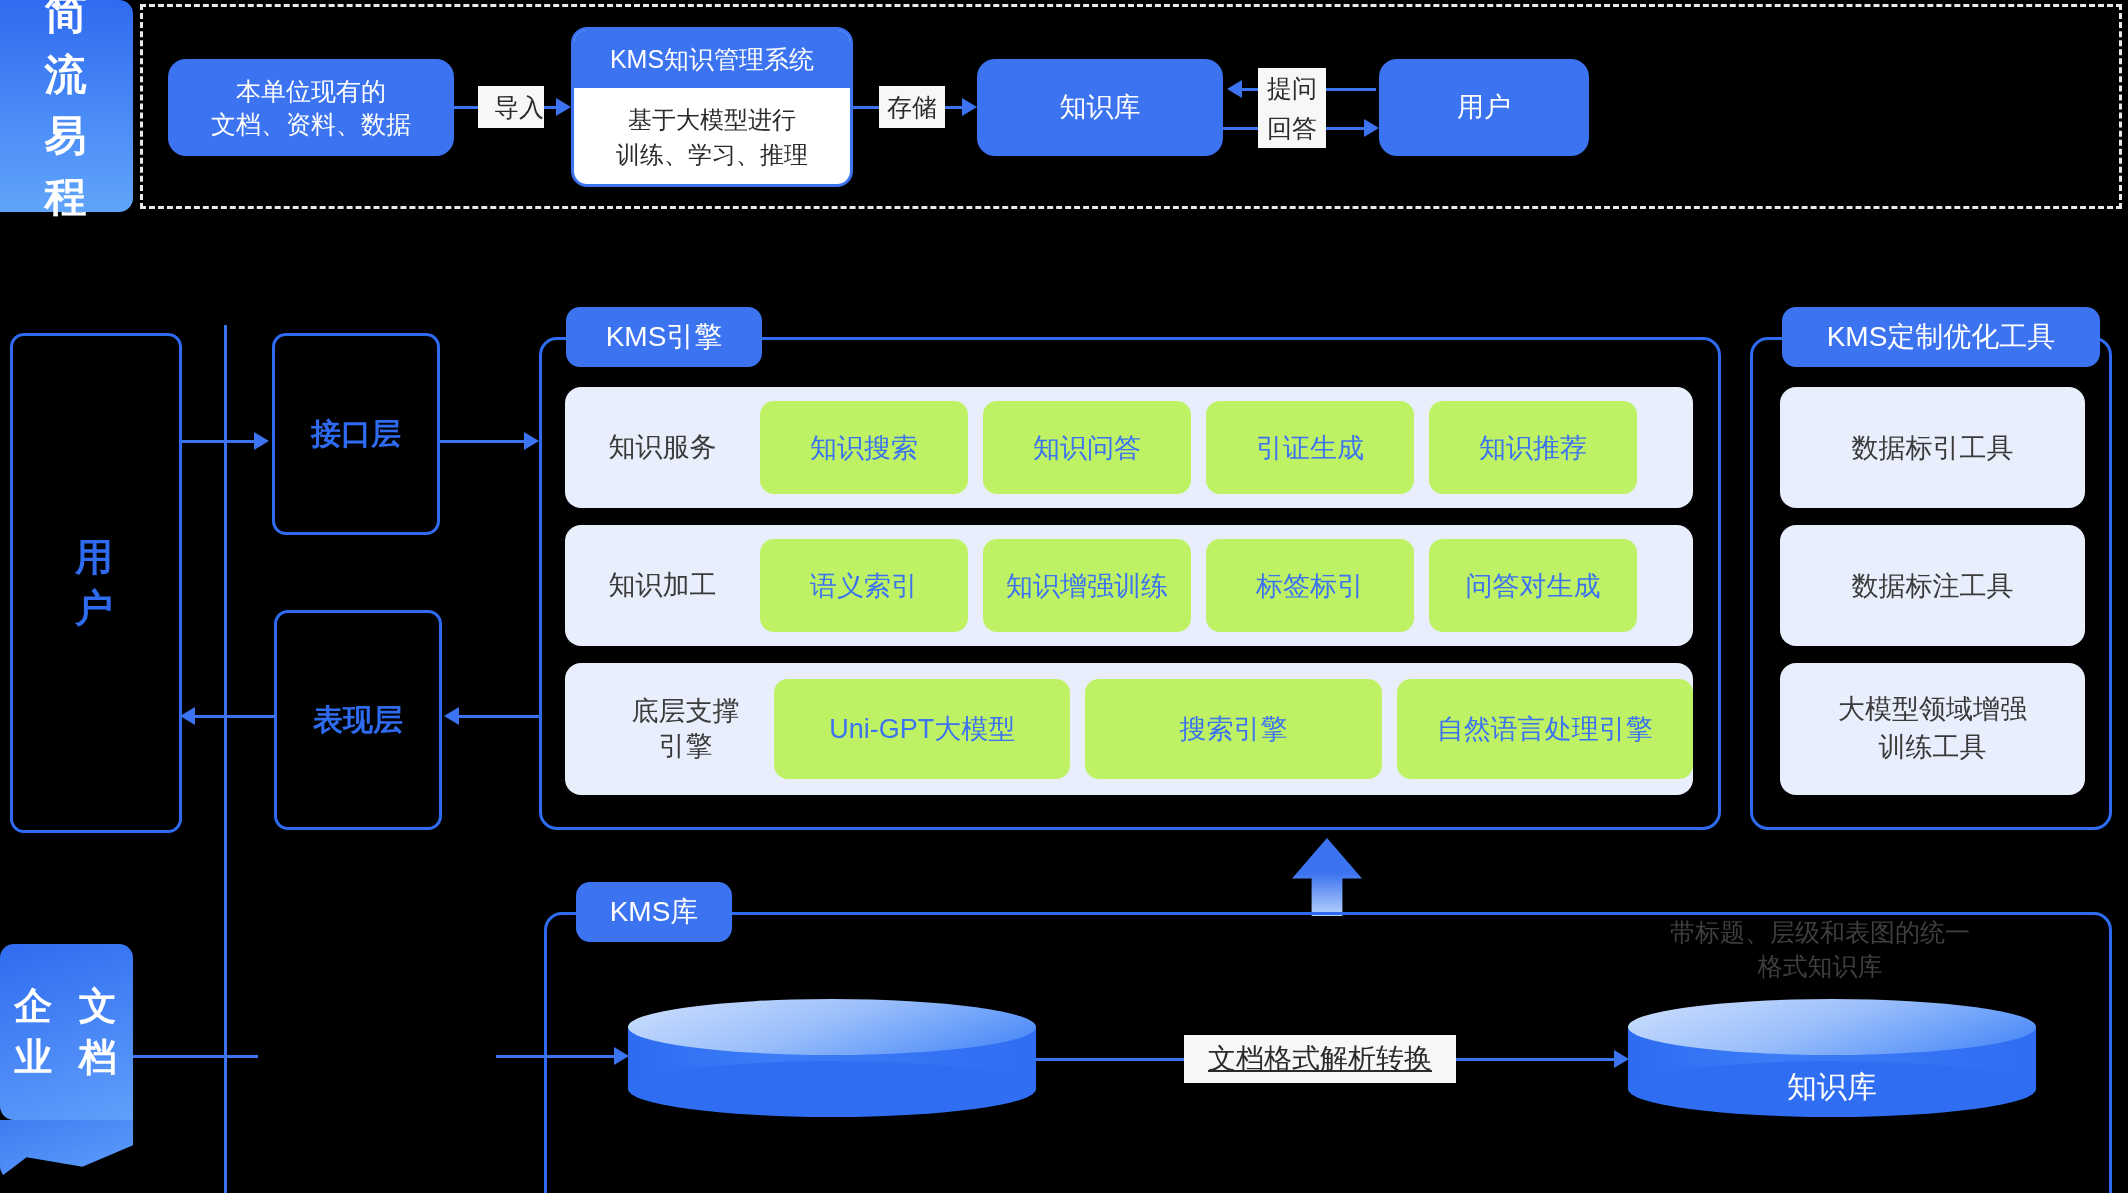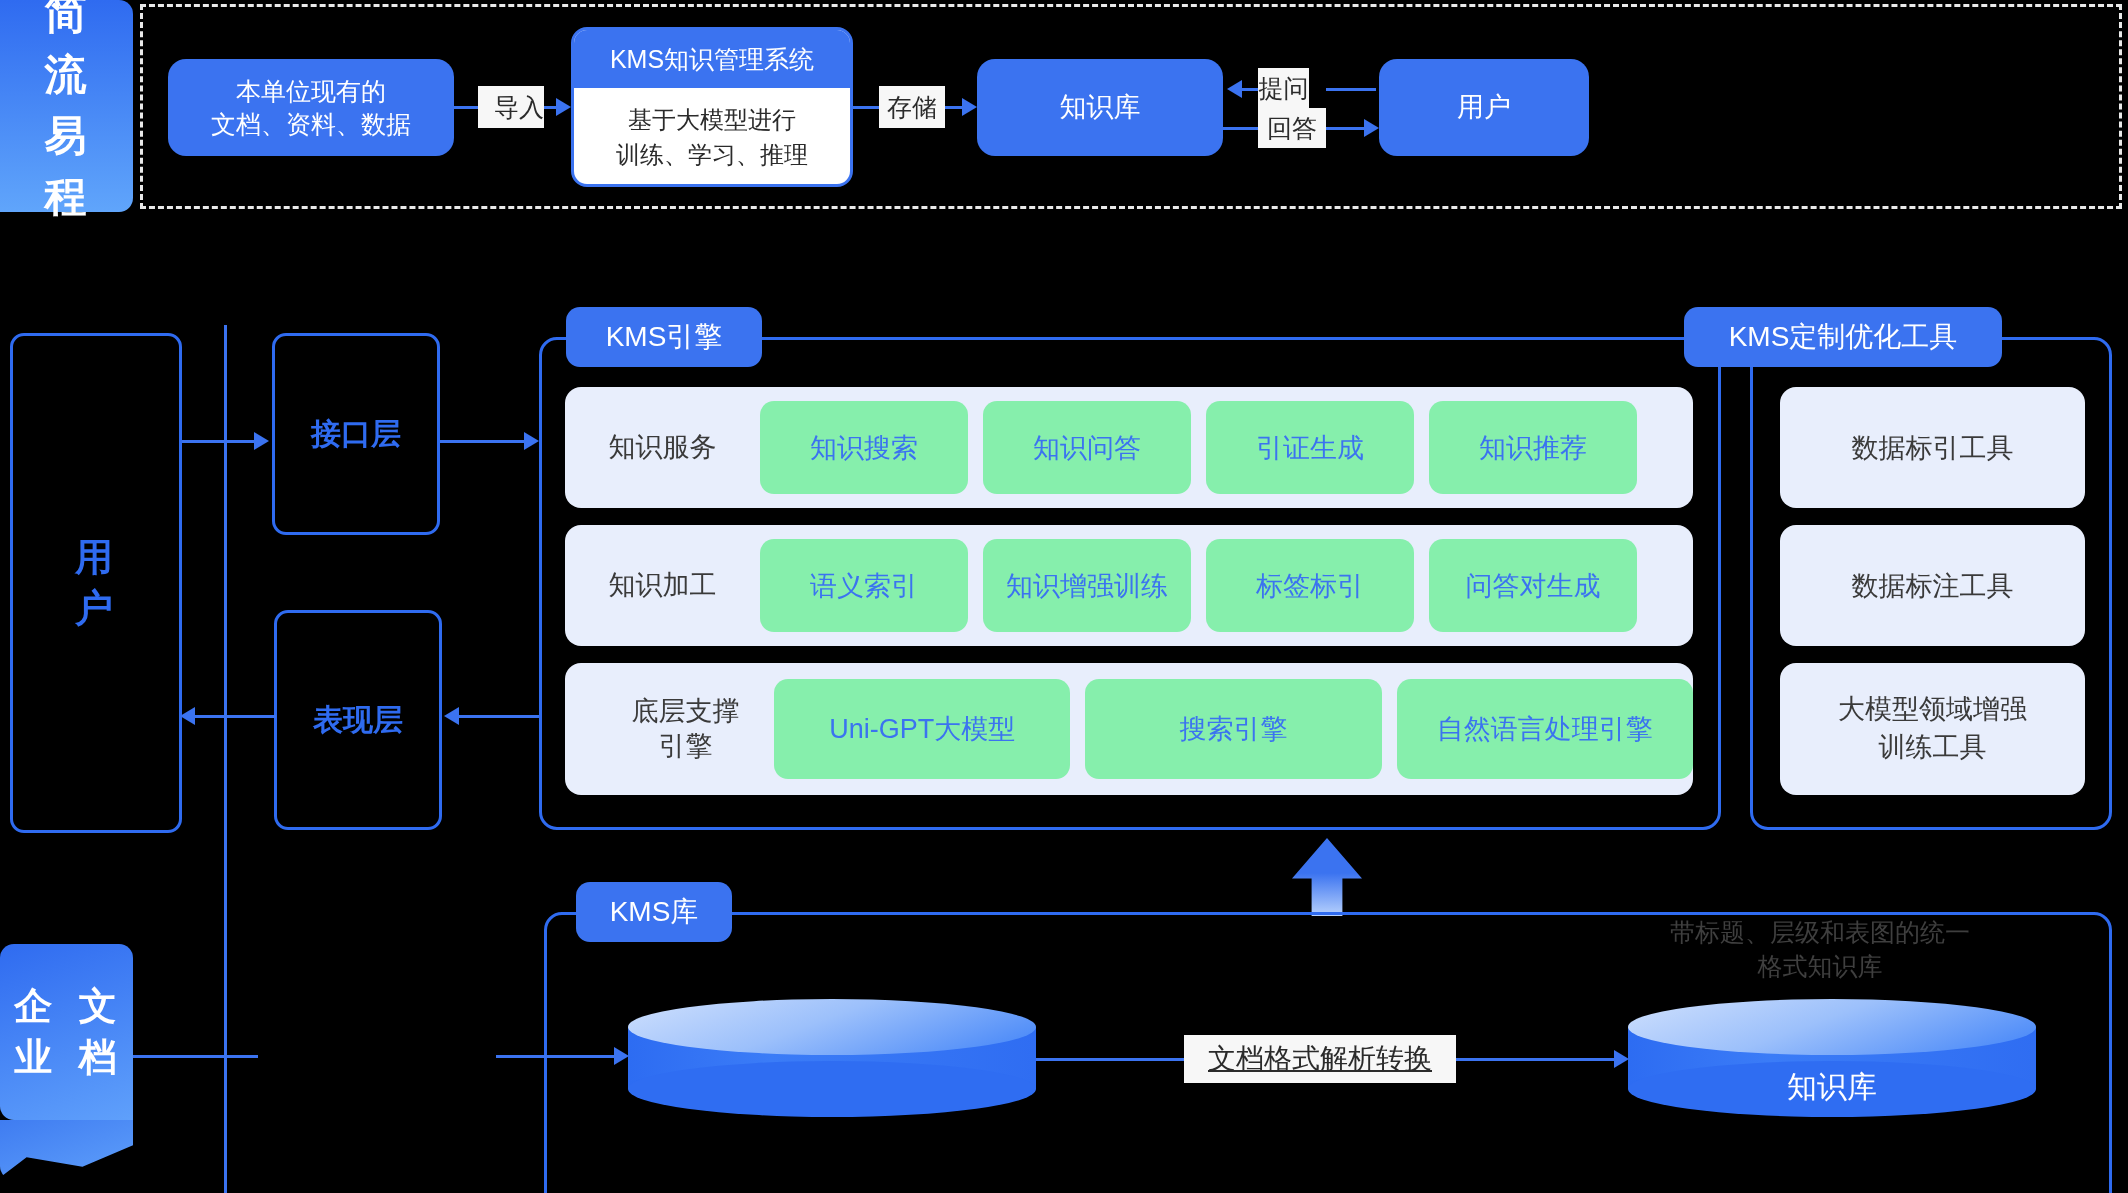--- a/index.html
+++ b/index.html
@@ -13,21 +13,21 @@
            display:flex;align-items:center;justify-content:center;text-align:center;
            line-height:1.32;}
   .outline{border:3px solid #2f6bf0;border-radius:14px;color:#2f6bf0;
            display:flex;align-items:center;justify-content:center;text-align:center;
            line-height:1.35;font-weight:bold;}
   .whitetag{background:#f7f7f7;color:#2b2b2b;display:flex;align-items:center;
             justify-content:center;text-align:center;white-space:nowrap;}
   .grouprow{background:#e8eefc;border-radius:16px;display:flex;align-items:center;}
   .rowlabel{color:#3a3a3a;text-align:center;line-height:1.3;flex:0 0 auto;
             display:flex;align-items:center;justify-content:center;}
-  .chip{background:#86efac;border-radius:14px;color:#3b73f0;display:flex;
+  .chip{background:#bef264;border-radius:14px;color:#3b73f0;display:flex;
         align-items:center;justify-content:center;text-align:center;white-space:nowrap;}
   .tab{background:#3b73f0;color:#fff;border-radius:14px;display:flex;
        align-items:center;justify-content:center;white-space:nowrap;}
   .panel{border:3px solid #2f6bf0;border-radius:18px;}
   .lbl{display:flex;align-items:center;justify-content:center;text-align:center;}
 
   
   #banner{left:0;top:0;width:133px;height:212px;border-radius:0 14px 14px 0;
           background:linear-gradient(180deg,#2f6bf0 0%,#60a5fb 100%);
           color:#fff;display:flex;align-items:center;justify-content:center;}
@@ -115,21 +115,21 @@
   </div>
   <div class="abs line-h" style="left:945px;top:106px;width:20px;"></div>
   <div class="abs arrow-r" style="left:962px;top:98px;"></div>
 
   <div class="abs bluebox" style="left:977px;top:59px;width:246px;height:97px;font-size:27px;">
     <span>知识库</span>
   </div>
 
   <div class="abs arrow-l" style="left:1227px;top:80px;"></div>
   <div class="abs line-h" style="left:1240px;top:88px;width:22px;"></div>
-  <div class="abs whitetag" style="left:1258px;top:68px;width:51px;height:40px;font-size:25px;">
+  <div class="abs whitetag" style="left:1258px;top:68px;width:68px;height:40px;font-size:25px;">
     <span>提问</span>
   </div>
   <div class="abs line-h" style="left:1326px;top:88px;width:50px;"></div>
 
   <div class="abs line-h" style="left:1223px;top:127px;width:37px;"></div>
   <div class="abs whitetag" style="left:1258px;top:108px;width:68px;height:40px;font-size:25px;">
     <span>回答</span>
   </div>
   <div class="abs line-h" style="left:1326px;top:127px;width:42px;"></div>
   <div class="abs arrow-r" style="left:1364px;top:119px;"></div>
@@ -186,21 +186,21 @@
   </div>
 
   <div class="abs grouprow" style="left:565px;top:663px;width:1128px;height:132px;">
     <div class="rowlabel" style="width:177px;font-size:27px;padding-left:32px;">底层支撑<br>引擎</div>
     <div class="chip" style="width:300px;height:100px;margin-right:15px;font-size:27px;">Uni-GPT大模型</div>
     <div class="chip" style="width:300px;height:100px;margin-right:15px;font-size:27px;">搜索引擎</div>
     <div class="chip" style="width:300px;height:100px;font-size:27px;">自然语言处理引擎</div>
   </div>
 
   <div class="abs panel" style="left:1750px;top:337px;width:362px;height:493px;"></div>
-  <div class="abs tab" style="left:1684px;top:307px;width:318px;height:60px;font-size:28px;">
+  <div class="abs tab" style="left:1782px;top:307px;width:318px;height:60px;font-size:28px;">
     <span>KMS定制优化工具</span>
   </div>
   <div class="abs grouprow lbl" style="left:1780px;top:387px;width:305px;height:121px;font-size:27px;color:#3a3a3a;justify-content:center;">数据标引工具</div>
   <div class="abs grouprow lbl" style="left:1780px;top:525px;width:305px;height:121px;font-size:27px;color:#3a3a3a;justify-content:center;">数据标注工具</div>
   <div class="abs grouprow lbl" style="left:1780px;top:663px;width:305px;height:132px;font-size:27px;color:#3a3a3a;justify-content:center;line-height:1.4;">大模型领域增强<br>训练工具</div>
 
   <div class="abs" id="uparrow"></div>
 
   <div class="abs panel" style="left:544px;top:912px;width:1568px;height:330px;"></div>
   <div class="abs tab" style="left:576px;top:882px;width:156px;height:60px;font-size:28px;">

